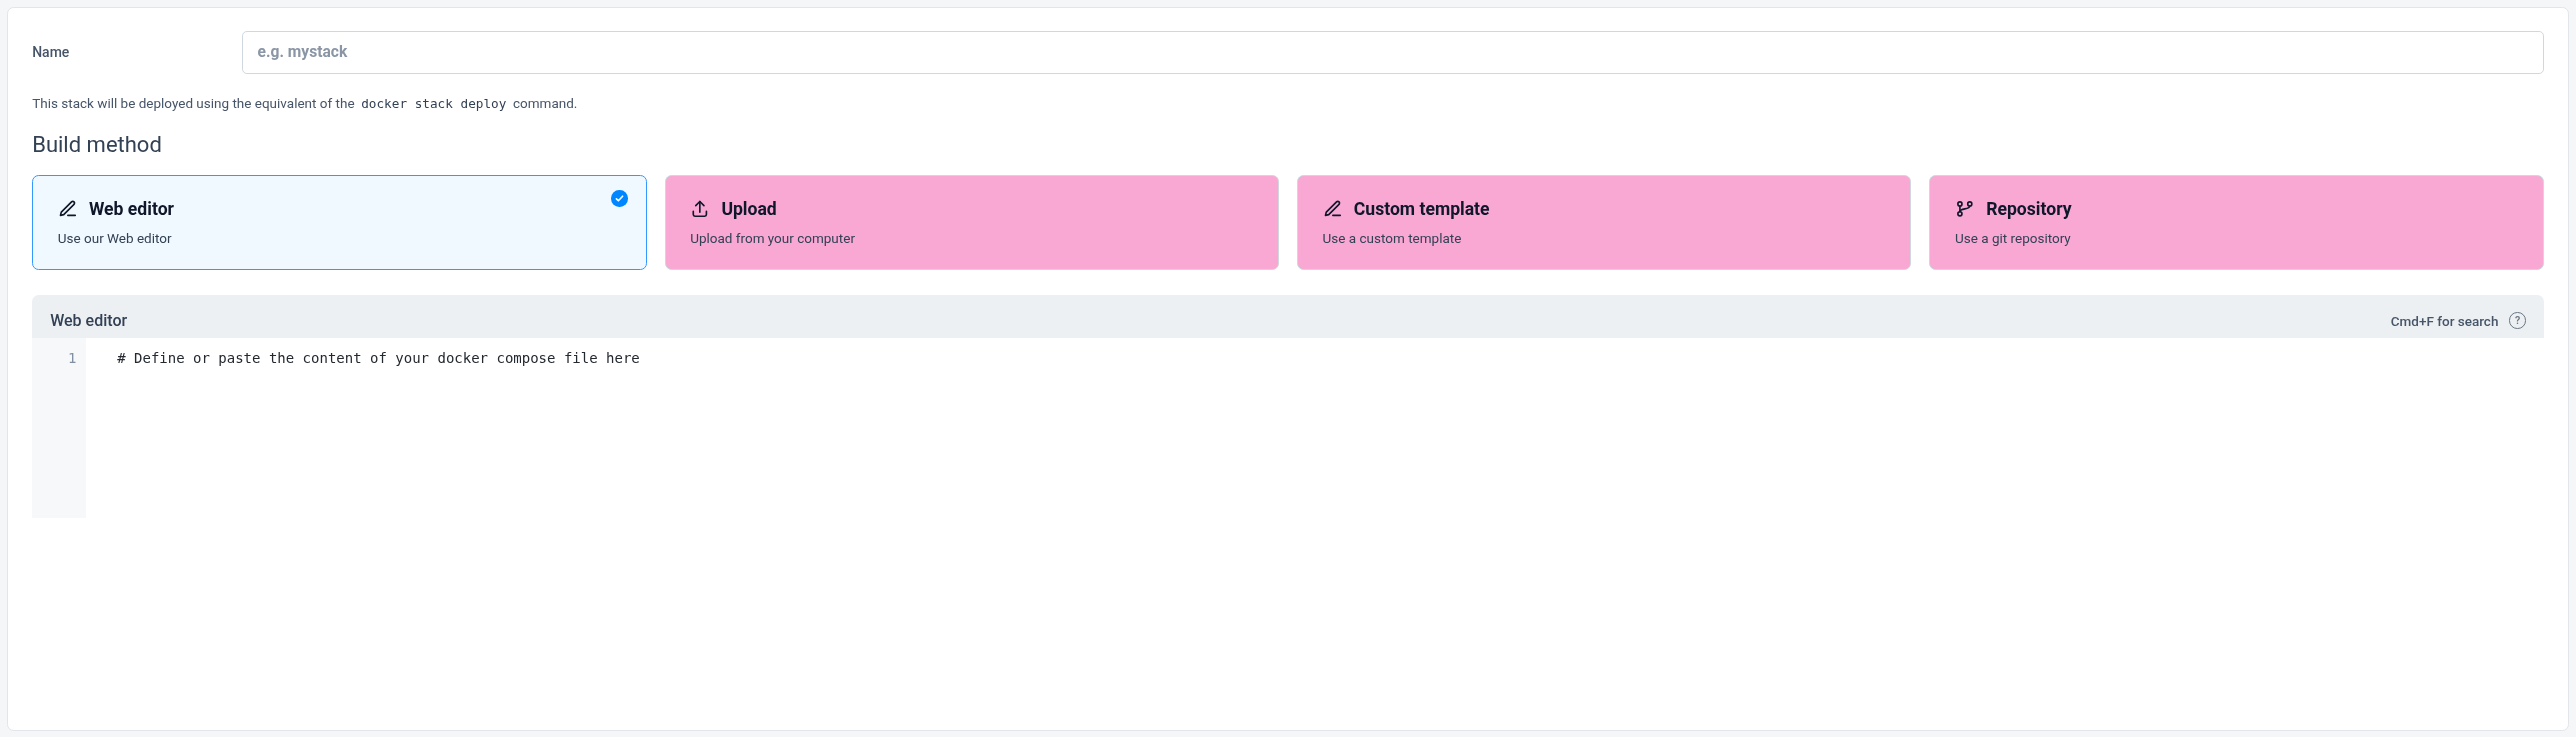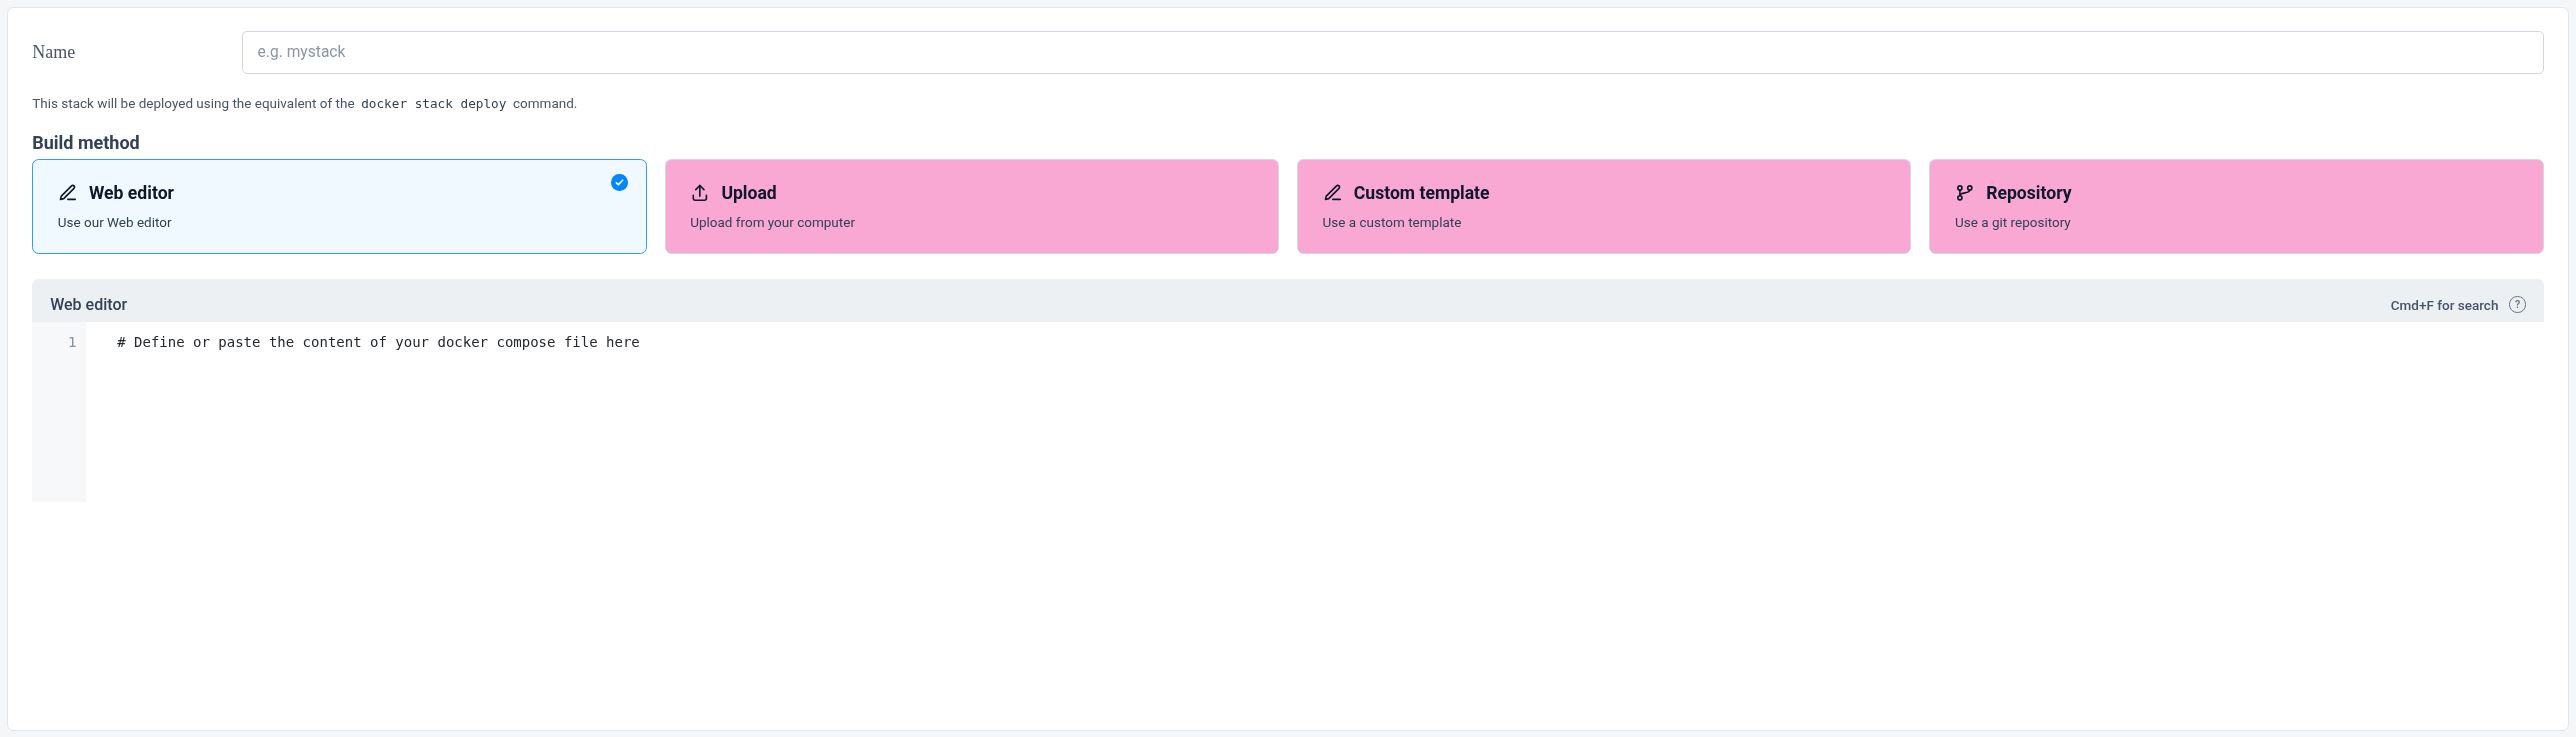--- a/index.html
+++ b/index.html
@@ -22,56 +22,56 @@
       min-height: 724px;
     }
     .form-row {
       display: flex;
       align-items: center;
       margin-bottom: 21px;
       gap: 19.7px;
     }
     .form-label {
       width: 190px;
-      font-size: 18px;
+      font-size: 14px;
       color: #475569;
       font-weight: 500;
-      font-family: Liberation Serif, serif;
     }
     .form-input {
       flex: 1;
       border: 0.8px solid #cfd7e0;
       border-radius: 4.9px;
       padding: 11.5px 14.7px;
       font-size: 15.6px;
       color: #334155;
       background: #fff;
       outline: none;
       font-family: inherit;
+      font-weight: bold;
     }
     .form-input::placeholder {
       color: #8a95a5;
     }
     .info-line {
       font-size: 13.5px;
       color: #475569;
       margin-bottom: 21px;
       margin-top: 13px;
     }
     .code-inline {
       font-family: ui-monospace, SFMono-Regular, Menlo, Consolas, monospace;
       font-size: 12.7px;
       color: #334155;
       padding: 0.8px 3.3px;
     }
     .section-title {
-      font-size: 18px;
-      font-weight: 700;
-      color: #334155;
-      margin-bottom: 6px;
+      font-size: 22px;
+      font-weight: 400;
+      color: #334155;
+      margin-bottom: 18px;
     }
     .cards-grid {
       display: flex;
       gap: 18px;
       margin-bottom: 24.6px;
     }
     .method-card {
       flex: 1;
       border: 0.8px solid #d0d7de;
       border-radius: 6.6px;

